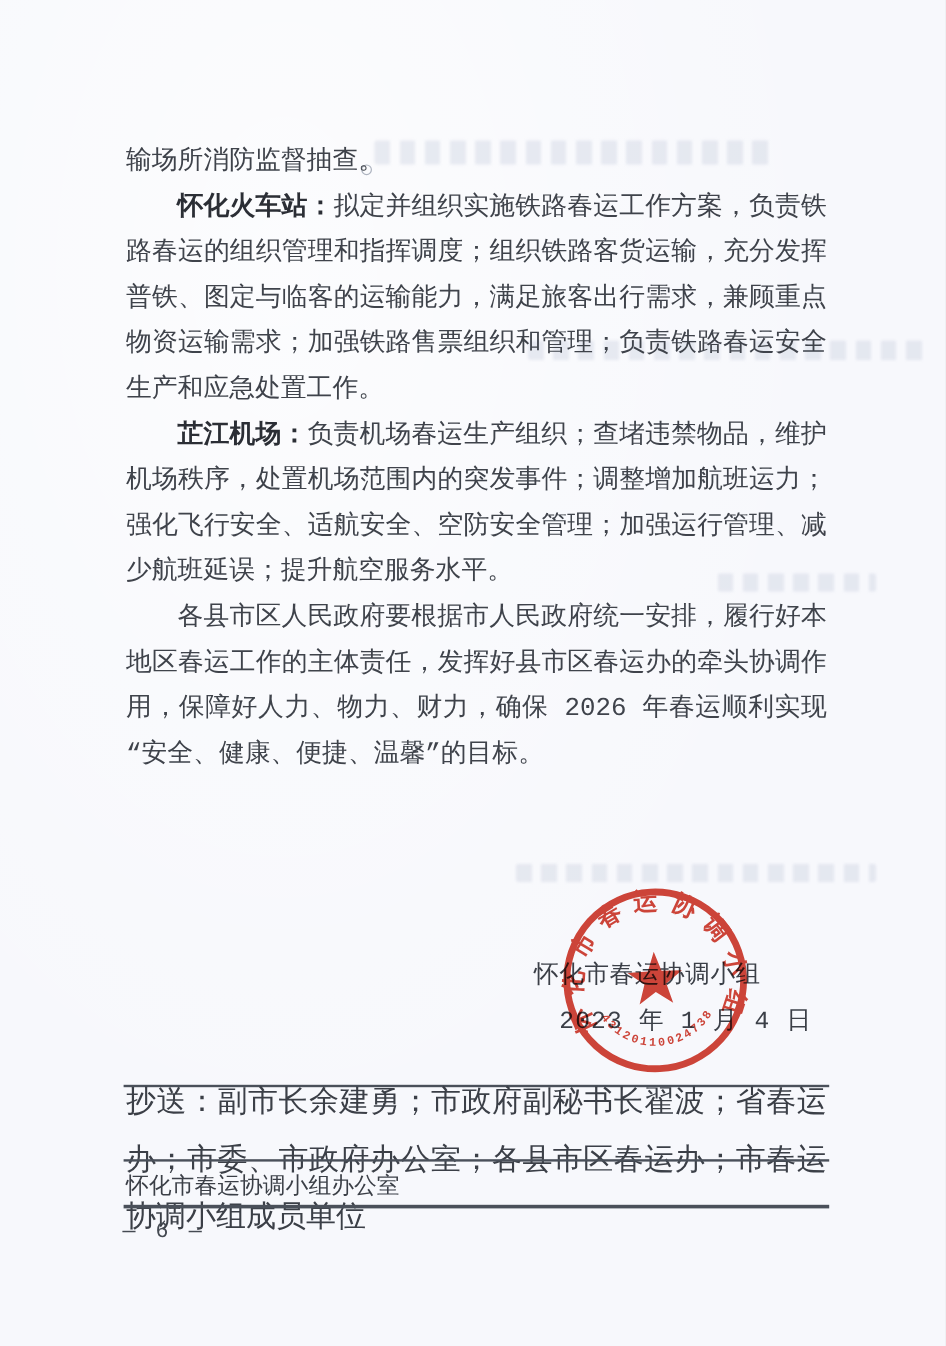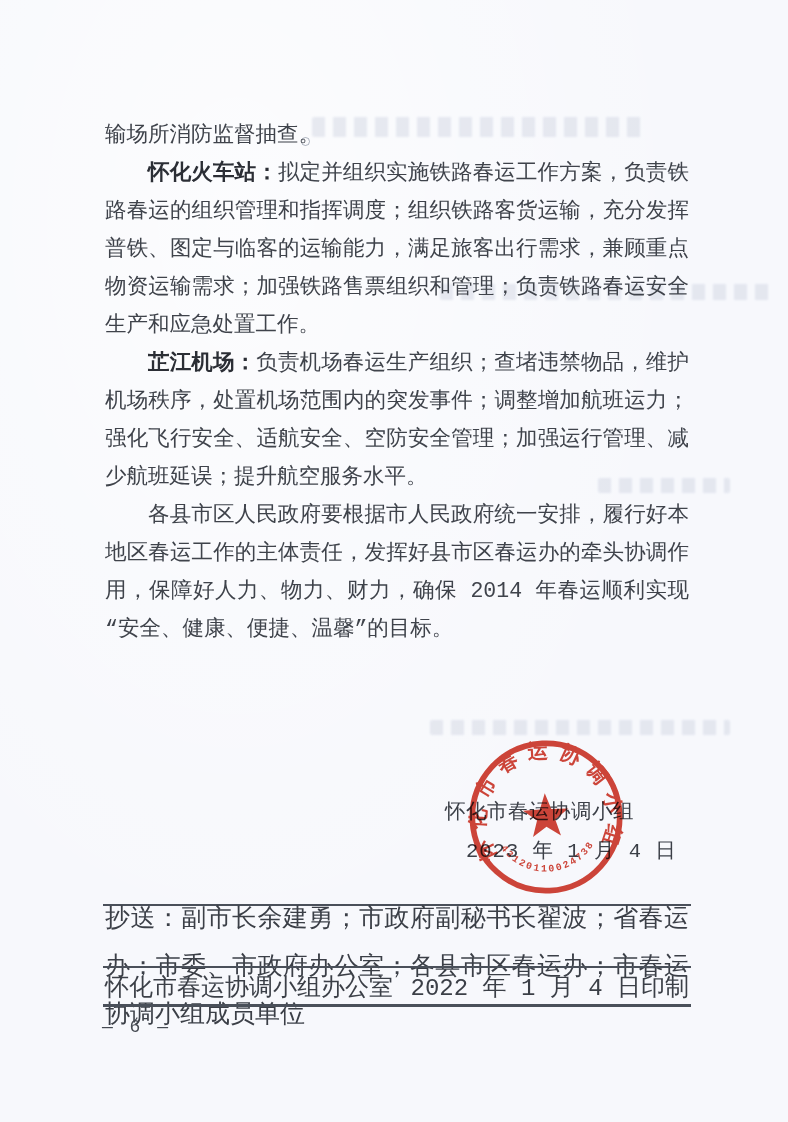--- a/index.html
+++ b/index.html
@@ -58,21 +58,21 @@
   .rule{position:absolute;left:103px;width:588px;background:#4a505a;}
   .rule-1{top:904px;height:2px;}
   .rule-2{top:966px;height:2px;}
   .rule-3{top:1004px;height:3px;}
   .cc-block{
     position:absolute;left:105px;top:896px;width:584px;
     font-size:25px;line-height:48px;text-align:justify;color:#3b3f47;
   }
   .print-line{
     position:absolute;left:105px;top:972px;width:584px;
-    font-size:24px;line-height:34px;color:#3b3f47;
+    font-size:19px;line-height:34px;color:#3b3f47;
     display:flex;justify-content:space-between;align-items:baseline;
   }
   .page-number{
     position:absolute;left:102px;top:1017px;
     font-size:18px;color:#454a52;letter-spacing:3px;white-space:nowrap;
   }
 </style>
 </head>
 <body>
 
@@ -81,21 +81,21 @@
   <div class="ghost" style="left:312px;top:117px;width:332px;height:20px;"></div>
   <div class="ghost" style="left:440px;top:284px;width:330px;height:16px;"></div>
   <div class="ghost" style="left:598px;top:478px;width:132px;height:15px;"></div>
   <div class="ghost" style="left:430px;top:720px;width:300px;height:15px;"></div>
   <div class="speck"></div>
 
   <div class="bodytext">
     <p><span class="lead"></span><span>输场所消防监督抽查。</span></p>
     <p class="indented"><span class="lead">怀化火车站：</span><span>拟定并组织实施铁路春运工作方案，负责铁路春运的组织管理和指挥调度；组织铁路客货运输，充分发挥普铁、图定与临客的运输能力，满足旅客出行需求，兼顾重点物资运输需求；加强铁路售票组织和管理；负责铁路春运安全生产和应急处置工作。</span></p>
     <p class="indented"><span class="lead">芷江机场：</span><span>负责机场春运生产组织；查堵违禁物品，维护机场秩序，处置机场范围内的突发事件；调整增加航班运力；强化飞行安全、适航安全、空防安全管理；加强运行管理、减少航班延误；提升航空服务水平。</span></p>
-    <p class="indented"><span class="lead"></span><span>各县市区人民政府要根据市人民政府统一安排，履行好本地区春运工作的主体责任，发挥好县市区春运办的牵头协调作用，保障好人力、物力、财力，确保 2014 年春运顺利实现“安全、健康、便捷、温馨”的目标。</span></p>
+    <p class="indented"><span class="lead"></span><span>各县市区人民政府要根据市人民政府统一安排，履行好本地区春运工作的主体责任，发挥好县市区春运办的牵头协调作用，保障好人力、物力、财力，确保 2026 年春运顺利实现“安全、健康、便捷、温馨”的目标。</span></p>
   </div>
 
   <div class="sig-org">怀化市春运协调小组</div>
   <div class="sig-date">2023 年 1 月 4 日</div>
 
   <svg class="seal" viewBox="0 0 160 160" aria-hidden="true">
     <circle cx="80" cy="80" r="71" fill="none" stroke="#d0382a" stroke-width="5.5"></circle>
     <path id="sealArcTop" d="M 25,103 A 59,59 0 1 1 135,103" fill="none"></path>
     <path id="sealArcBottom" d="M 34,106 A 53,53 0 0 0 126,106" fill="none"></path>
     <text font-size="19.5" font-weight="bold" fill="#d0382a" letter-spacing="9">
@@ -105,18 +105,17 @@
       <textPath href="#sealArcBottom" startOffset="50%" text-anchor="middle">43120110024738</textPath>
     </text>
     <polygon fill="#d0382a" points="80,57 85.5,72.5 101.9,72.9 88.8,82.9 93.5,98.6 80,89.3 66.5,98.6 71.2,82.9 58.1,72.9 74.5,72.5"></polygon>
   </svg>
 
   <div class="rule rule-1"></div>
   <div class="cc-block">抄送：副市长余建勇；市政府副秘书长翟波；省春运办；市委、市政府办公室；各县市区春运办；市春运协调小组成员单位</div>
   <div class="rule rule-2"></div>
   <div class="print-line">
     <span>怀化市春运协调小组办公室</span>
-    <span>2022 年 1 月 4 日印制</span>
   </div>
   <div class="rule rule-3"></div>
   <div class="page-number">— 6 —</div>
 
 </div>
 
 </body></html>

